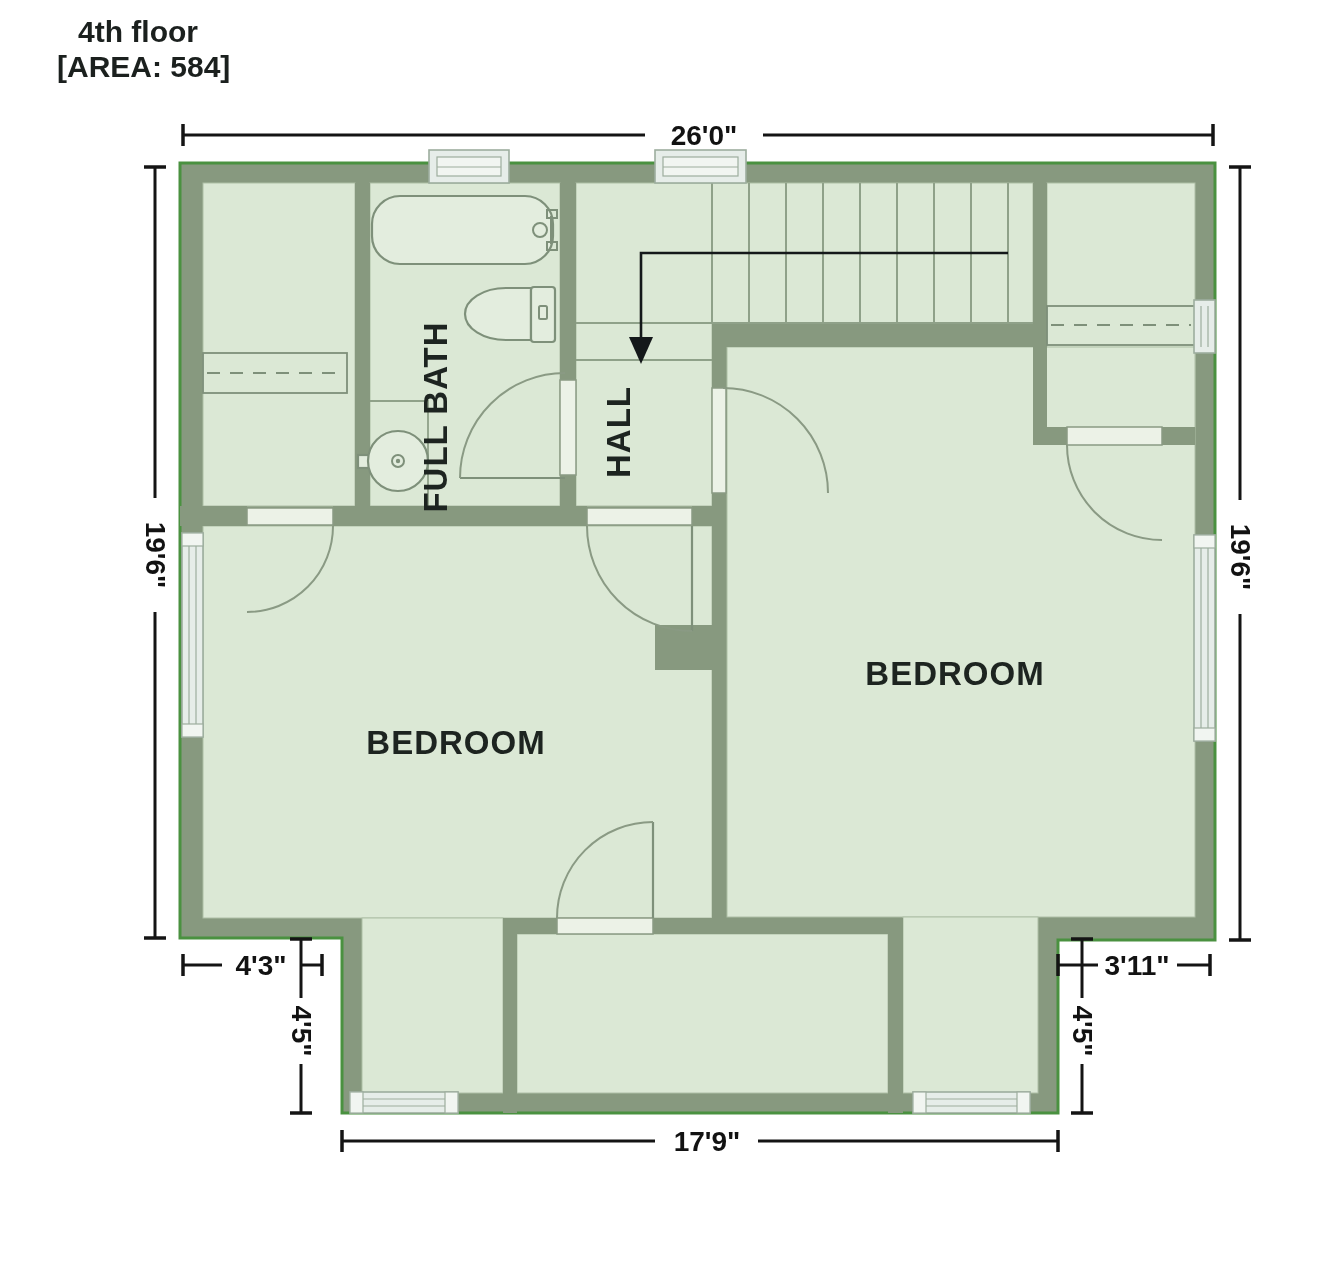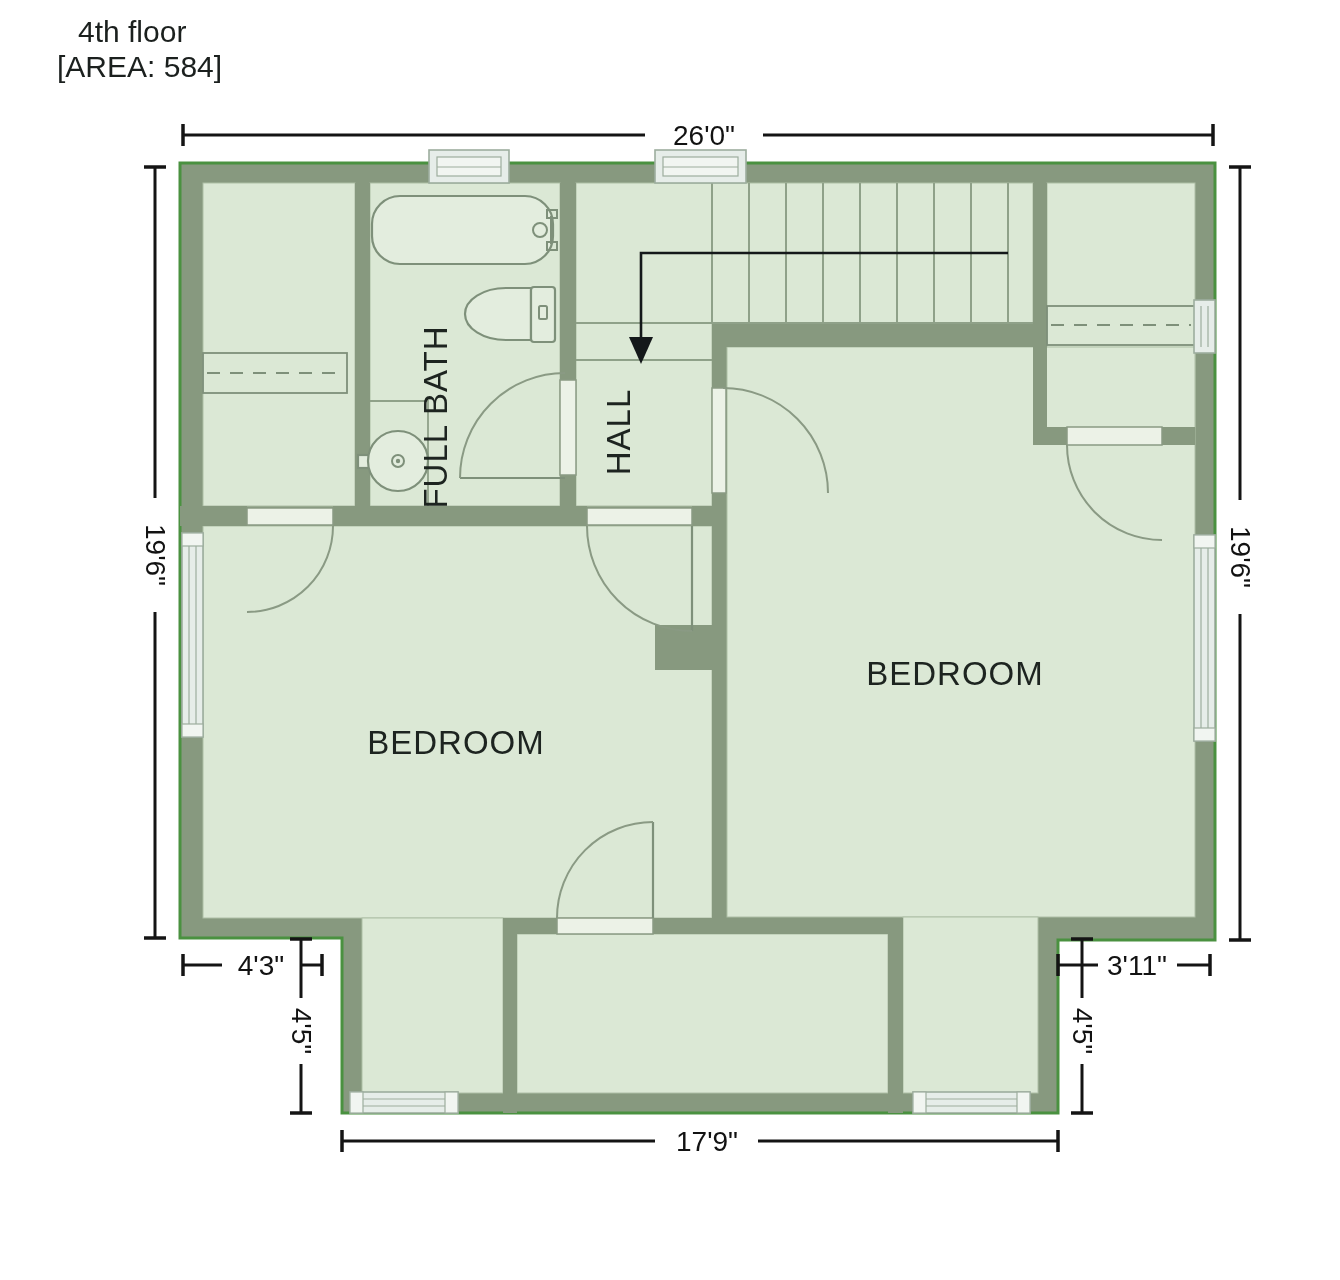--- a/index.html
+++ b/index.html
@@ -1,17 +1,17 @@
 <!DOCTYPE html>
 <html><head>
 <meta charset="utf-8">
 <style>
   html,body{margin:0;padding:0;background:#ffffff;}
   .page{position:relative;width:1340px;height:1280px;background:#ffffff;overflow:hidden;
-        font-family:"Liberation Sans","DejaVu Sans",sans-serif;}
+        font-family:"Liberation Sans","DejaVu Sans",sans-serif;font-weight:bold;}
   svg{position:absolute;left:0;top:0;}
   text{font-family:"Liberation Sans","DejaVu Sans",sans-serif;}
   .title-text{font-size:30px;fill:#1b201e;}
   .dim-text{font-size:28px;fill:#121212;}
   .room-text{font-size:33px;fill:#1d2420;letter-spacing:1px;}
   .wall{fill:#87997F;}
   .floor{fill:#DBE8D5;stroke:#AEBFA6;stroke-width:1;}
   .gap{fill:#ECF2E7;stroke:#8A9A84;stroke-width:1.5;}
   .arc{fill:none;stroke:#8A9A84;stroke-width:2;}
   .leaf{fill:none;stroke:#7E907A;stroke-width:2.2;}

